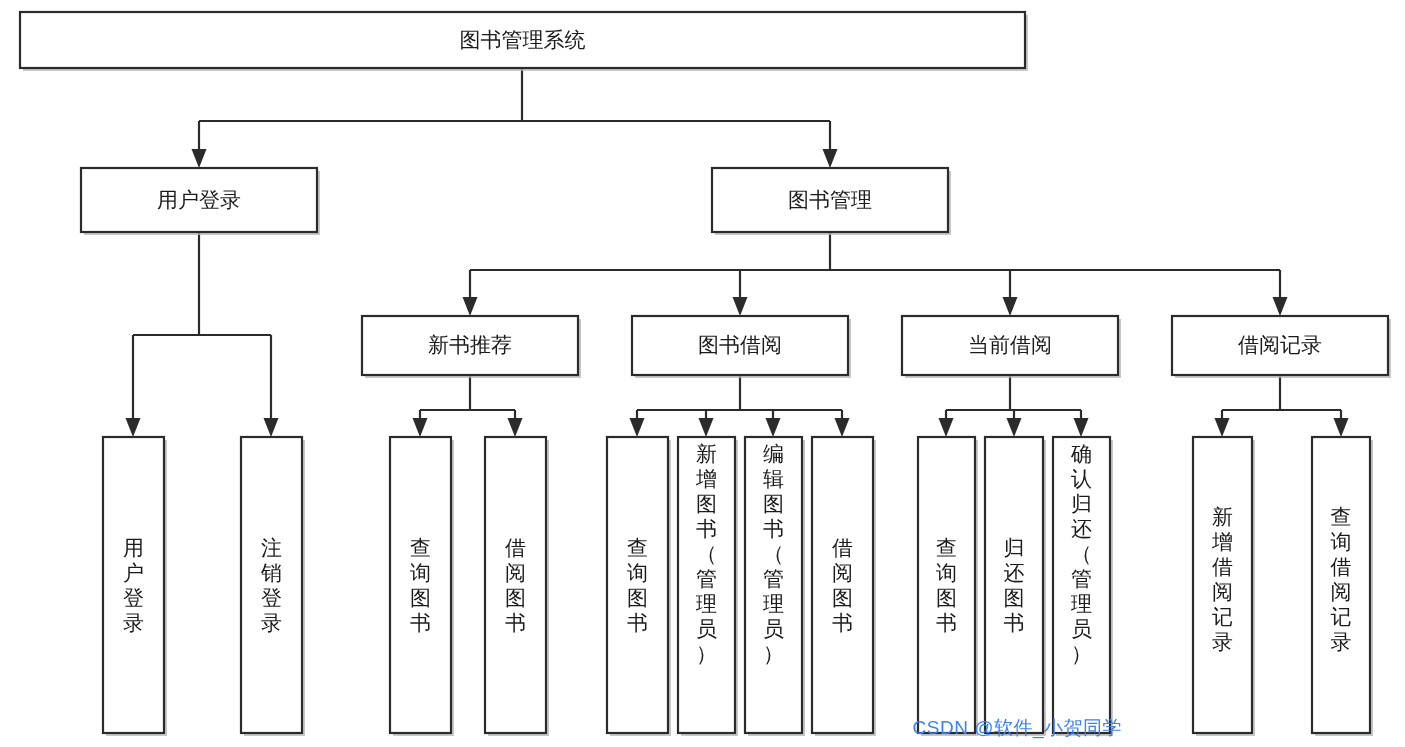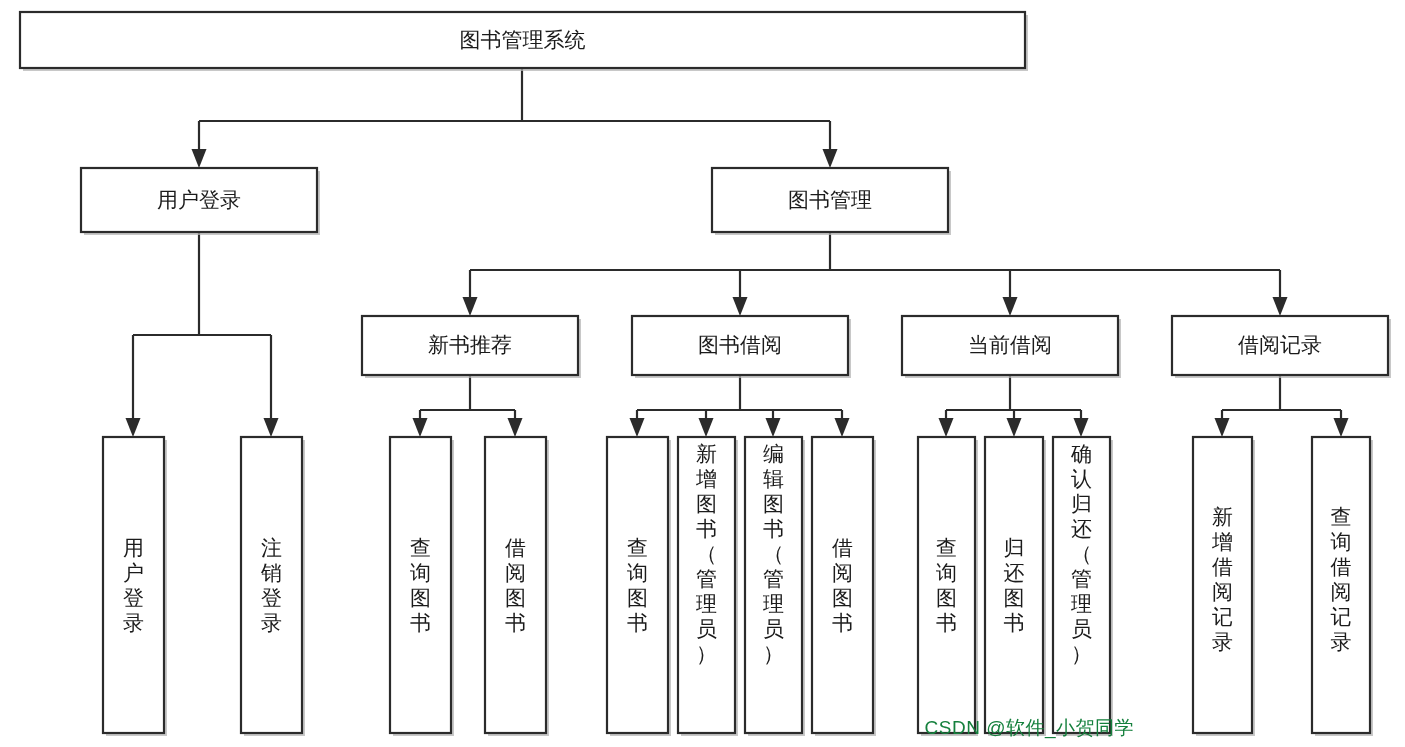--- a/index.html
+++ b/index.html
@@ -55,25 +55,25 @@
     dominant-baseline: middle;
   }
   .node-label-v {
     font-family: "Liberation Sans", "DejaVu Sans", sans-serif;
     font-size: 21px;
     fill: #1b1b1b;
     text-anchor: middle;
   }
   .watermark-text {
     position: absolute;
-    right: 8px;
+    right: 20px;
     bottom: 6px;
     font-family: "Liberation Sans", "DejaVu Sans", sans-serif;
     font-size: 19px;
-    color: #15803d;
+    color: #3b82f6;
     letter-spacing: 0.5px;
     white-space: nowrap;
     user-select: none;
   }
 </style>
 </head>
 <body>
 
 <div id="diagram-root">
 

